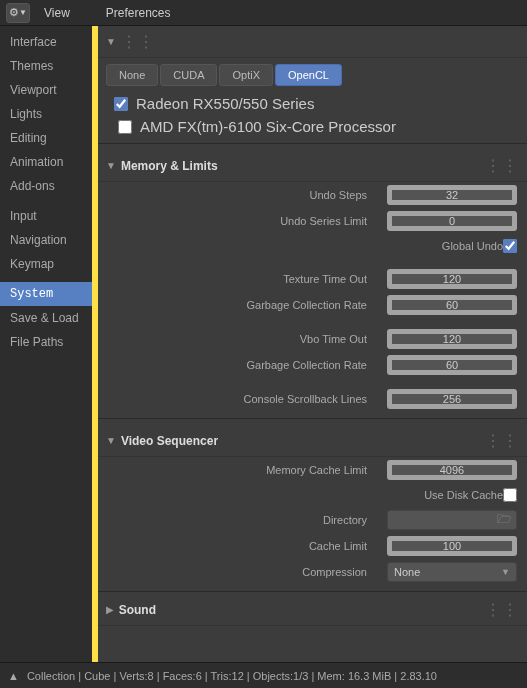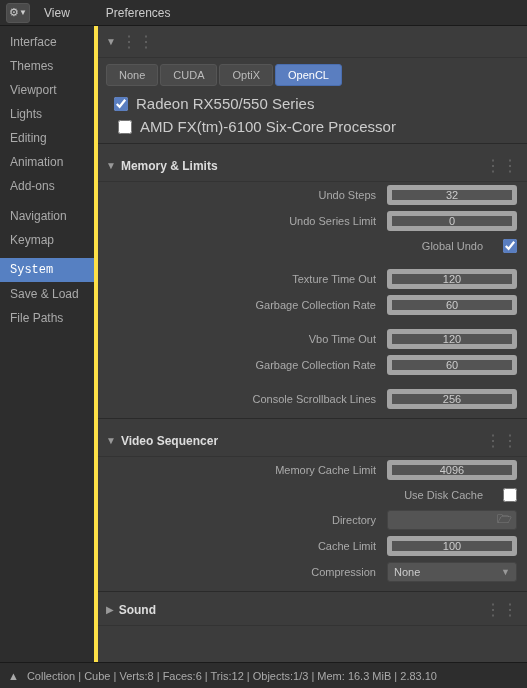--- a/index.html
+++ b/index.html
@@ -50,21 +50,21 @@
     
     .main-layout {
       display: flex;
       height: 636px;
     }
 
     
     .sidebar {
       width: 98px;
       background: #2d2d2d;
-      border-right: 4px solid #fde047;
+      border-right: 6px solid #fde047;
       display: flex;
       flex-direction: column;
       padding: 4px 0;
     }
     .sidebar-item {
       padding: 5px 10px;
       font-size: 12px;
       color: #aaa;
       cursor: pointer;
       white-space: nowrap;
@@ -159,42 +159,42 @@
     }
     .form-row {
       display: flex;
       align-items: center;
       padding: 3px 10px;
       min-height: 24px;
     }
     .form-label {
       flex: 1;
       text-align: right;
-      padding-right: 11px;
+      padding-right: 20px;
       font-size: 11px;
       color: #aaa;
     }
     .form-value {
       width: 130px;
       background: #545454;
       border: 5px solid #a3a3a3;
       border-radius: 3px;
       height: 20px;
       display: flex;
       align-items: center;
       justify-content: center;
       font-size: 11px;
       color: #ccc;
     }
     .form-value-right {
       width: 130px;
       display: flex;
       justify-content: flex-end;
       align-items: center;
-      gap: 20px;
+      gap: 0;
       font-size: 11px;
       color: #aaa;
     }
     .form-value-right input[type="checkbox"] {
       width: 14px;
       height: 14px;
       accent-color: #5a7ec0;
     }
     .form-spacer {
       height: 8px;
@@ -282,20 +282,21 @@
 
   <div class="sidebar">
     <div class="sidebar-item">Interface</div>
     <div class="sidebar-item">Themes</div>
     <div class="sidebar-item">Viewport</div>
     <div class="sidebar-item">Lights</div>
     <div class="sidebar-item">Editing</div>
     <div class="sidebar-item">Animation</div>
     <div class="sidebar-item">Add-ons</div>
     <div class="sidebar-divider"></div>
+    <div class="sidebar-item">Input</div>
     <div class="sidebar-item">Navigation</div>
     <div class="sidebar-item">Keymap</div>
     <div class="sidebar-divider"></div>
     <div class="sidebar-item active">System</div>
     <div class="sidebar-item">Save &amp; Load</div>
     <div class="sidebar-item">File Paths</div>
   </div>
 
   <div class="content">
 

